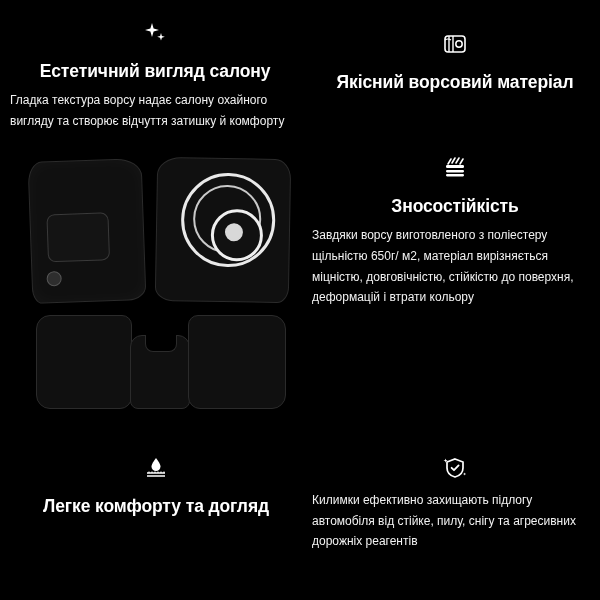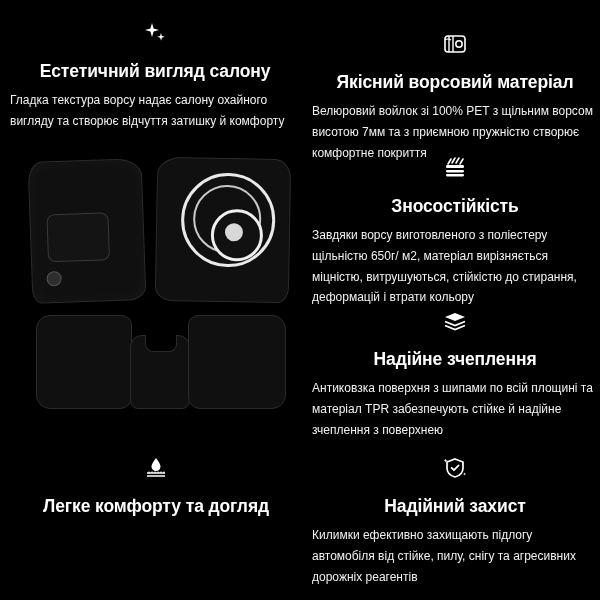--- a/index.html
+++ b/index.html
@@ -222,51 +222,37 @@
       <span class="feature-icon">
         <svg width="26" height="26" viewBox="0 0 26 26">
           <rect x="3" y="5" width="20" height="16" rx="3" fill="none" stroke="#ffffff" stroke-width="1.6"></rect>
           <path d="M7 5 L7 21 M11 5 L11 21" stroke="#ffffff" stroke-width="1.4"></path>
           <circle cx="17" cy="13" r="3.2" fill="none" stroke="#ffffff" stroke-width="1.5"></circle>
           <path d="M3 9 Q6 7 9 9" stroke="#ffffff" stroke-width="1.2" fill="none"></path>
         </svg>
       </span>
       <span class="feature-title">Якісний ворсовий матеріал</span>
     </div>
-    <div class="feature-body">Велюровий войлок зі 100% PET з щільним ворсом висотою 7мм та з приємною пружністю створює комфортне покриття</div>
   </div>
 
   <div class="feature" id="f-durable">
     <div class="feature-head">
       <span class="feature-icon">
         <svg width="26" height="26" viewBox="0 0 26 26">
           <path d="M6 9 L9 4 M10 8 L13 3 M14 8 L17 3 M18 9 L21 4" stroke="#ffffff" stroke-width="1.6" stroke-linecap="round"></path>
           <rect x="4" y="10" width="18" height="3" rx="1.2" fill="#ffffff"></rect>
           <rect x="4" y="15" width="18" height="2.4" rx="1.1" fill="#ffffff"></rect>
           <rect x="4" y="19" width="18" height="2.4" rx="1.1" fill="#ffffff"></rect>
         </svg>
       </span>
       <span class="feature-title">Зносостійкість</span>
     </div>
-    <div class="feature-body">Завдяки ворсу виготовленого з поліестеру щільністю 650г/ м2, матеріал вирізняється міцністю, витрушуються, стійкістю до стирання, деформацій і втрати кольору</div>
-  </div>
-
-  <div class="feature" id="f-grip">
-    <div class="feature-head">
-      <span class="feature-icon">
-        <svg width="26" height="26" viewBox="0 0 26 26">
-          <path d="M3 9 L13 5 L23 9 L13 13 Z" fill="#ffffff"></path>
-          <path d="M3 13.5 L13 17.5 L23 13.5" fill="none" stroke="#ffffff" stroke-width="1.8"></path>
-          <path d="M3 17.5 L13 21.5 L23 17.5" fill="none" stroke="#ffffff" stroke-width="1.8"></path>
-        </svg>
-      </span>
-      <span class="feature-title">Надійне зчеплення</span>
-    </div>
-    <div class="feature-body">Антиковзка поверхня з шипами по всій площині та матеріал TPR забезпечують стійке й надійне зчеплення з поверхнею</div>
-  </div>
+    <div class="feature-body">Завдяки ворсу виготовленого з поліестеру щільністю 650г/ м2, матеріал вирізняється міцністю, довговічністю, стійкістю до поверхня, деформацій і втрати кольору</div>
+  </div>
+
 
   <div class="feature" id="f-clean">
     <div class="feature-head">
       <span class="feature-icon">
         <svg width="26" height="26" viewBox="0 0 26 26">
           <path d="M13 3 C13 3 8.5 8.5 8.5 11.5 A4.5 4.5 0 0 0 17.5 11.5 C17.5 8.5 13 3 13 3 Z" fill="#ffffff"></path>
           <path d="M4 18 H22 M4 21 H22" stroke="#ffffff" stroke-width="1.5"></path>
           <path d="M6 16.5 L6 18 M9 16.5 L9 18 M12 16.5 L12 18 M15 16.5 L15 18 M18 16.5 L18 18 M21 16.5 L21 18" stroke="#ffffff" stroke-width="1.1"></path>
         </svg>
       </span>
@@ -277,21 +263,20 @@
   <div class="feature" id="f-protect">
     <div class="feature-head">
       <span class="feature-icon">
         <svg width="26" height="26" viewBox="0 0 26 26">
           <path d="M13 4 L21 7 V13 C21 17.5 17.5 20.8 13 22 C8.5 20.8 5 17.5 5 13 V7 Z" fill="none" stroke="#ffffff" stroke-width="1.7"></path>
           <path d="M9.6 12.8 L12 15.2 L16.6 10.4" fill="none" stroke="#ffffff" stroke-width="1.8" stroke-linecap="round" stroke-linejoin="round"></path>
           <path d="M3.6 3.4 L4.1 5.1 L5.8 5.6 L4.1 6.1 L3.6 7.8 L3.1 6.1 L1.4 5.6 L3.1 5.1 Z" fill="#ffffff"></path>
           <path d="M22.6 17.4 L23 18.6 L24.2 19 L23 19.4 L22.6 20.6 L22.2 19.4 L21 19 L22.2 18.6 Z" fill="#ffffff"></path>
         </svg>
       </span>
-      <span class="feature-title">Надійний захист</span>
     </div>
     <div class="feature-body">Килимки ефективно захищають підлогу автомобіля від стійке, пилу, снігу та агресивних дорожніх реагентів</div>
   </div>
 
   <div class="mats">
     <div class="mat mat-driver">
       <div class="heel"></div>
       <div class="clip"></div>
     </div>
     <div class="mat mat-passenger">

